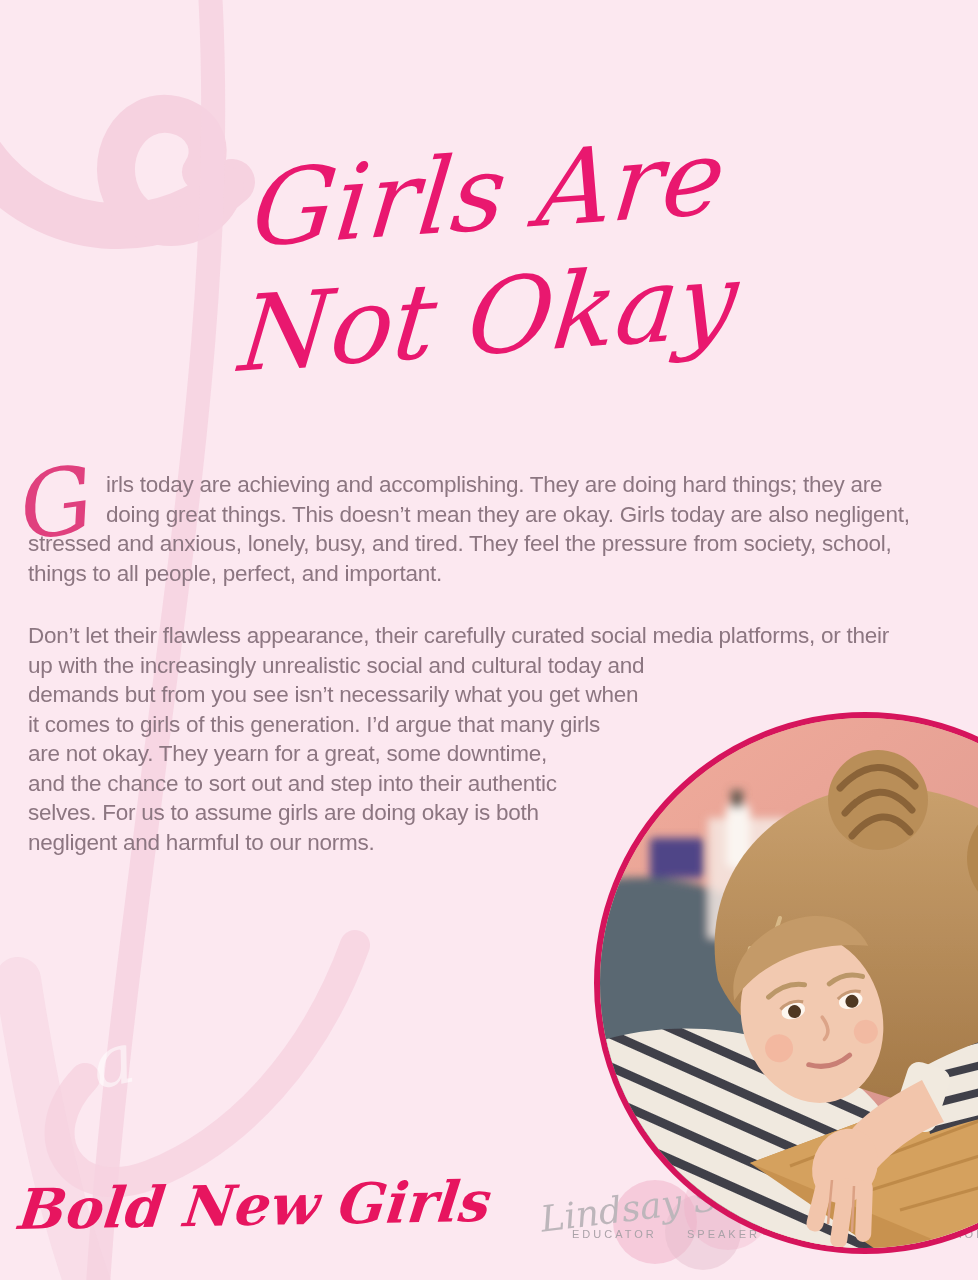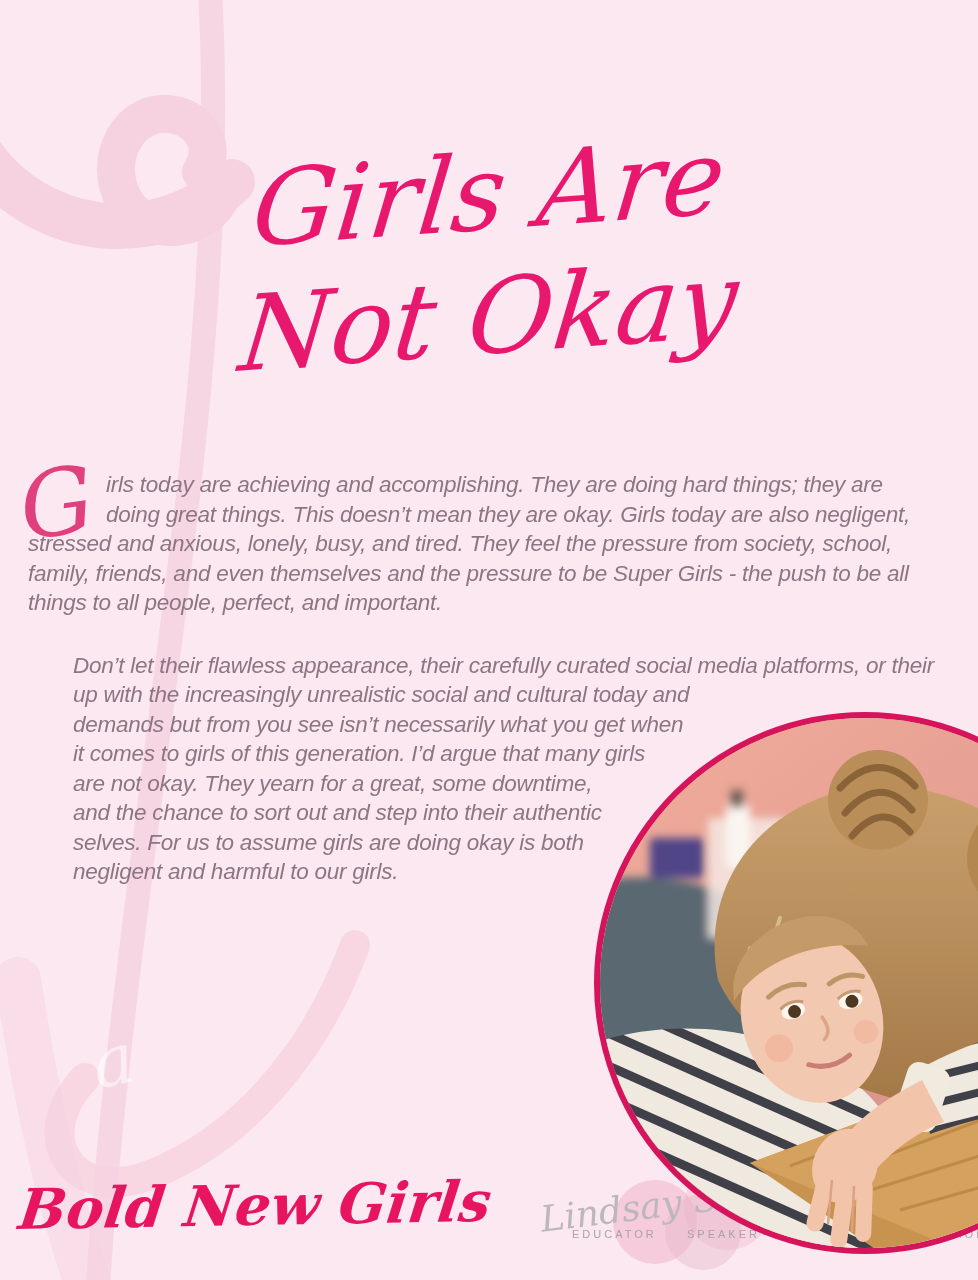--- a/index.html
+++ b/index.html
@@ -16,23 +16,23 @@
 
   
   .title{position:absolute;left:0;top:128px;width:978px;text-align:center;z-index:2;
       font-family:"DejaVu Serif",serif;font-style:italic;color:#e9186f;}
   .title .t1{font-size:104px;line-height:1.25;transform:rotate(-4deg) skewX(-10deg);}
   .title .t2{font-size:104px;line-height:1.25;margin-top:-6px;transform:rotate(-4deg) skewX(-10deg);}
 
   
   .article{position:absolute;left:28px;top:470px;width:930px;z-index:2;
       color:#8c7681;font-size:22.5px;letter-spacing:-0.25px;}
-  .article .line{white-space:pre;line-height:29.5px;height:29.5px;font-style:italic;}
+  .article .line{white-space:pre;line-height:29.5px;height:29.5px;}
   .article .indent{padding-left:78px;}
-  .para2{margin-top:33px;margin-left:45px;}
+  .para2{margin-top:33px;}
   .drop-cap{position:absolute;left:20px;top:458px;z-index:2;
       font-family:"DejaVu Serif",serif;font-style:italic;font-size:92px;line-height:92px;
       color:#e0407e;transform:rotate(-8deg);}
 
   
   .wm-circles{position:absolute;left:0;top:0;z-index:3;}
   .wm-name{position:absolute;left:540px;top:1188px;z-index:3;
       font-family:"DejaVu Serif",serif;font-style:italic;font-size:36px;color:#bdb6bb;
       transform:rotate(-7deg);}
   .wm-roles{position:absolute;left:572px;top:1228px;z-index:3;
@@ -71,32 +71,31 @@
     <div class="t2">Not Okay</div>
   </div>
 
   <div class="drop-cap">G</div>
 
   <div class="article">
     <div>
       <div class="line indent">irls today are achieving and accomplishing. They are doing hard things; they are</div>
       <div class="line indent">doing great things. This doesn’t mean they are okay. Girls today are also negligent,</div>
       <div class="line">stressed and anxious, lonely, busy, and tired. They feel the pressure from society, school,</div>
-      <div class="line">family, friends, and even themselves and the pressure to be Super Girls - the push to be all</div>
       <div class="line">things to all people, perfect, and important.</div>
     </div>
     <div class="para2">
       <div class="line">Don’t let their flawless appearance, their carefully curated social media platforms, or their</div>
       <div class="line">up with the increasingly unrealistic social and cultural today and</div>
       <div class="line">demands but from you see isn’t necessarily what you get when</div>
       <div class="line">it comes to girls of this generation. I’d argue that many girls</div>
       <div class="line">are not okay. They yearn for a great, some downtime,</div>
       <div class="line">and the chance to sort out and step into their authentic</div>
       <div class="line">selves. For us to assume girls are doing okay is both</div>
-      <div class="line">negligent and harmful to our girls.</div>
+      <div class="line">negligent and harmful to our norms.</div>
     </div>
   </div>
 
   <svg class="wm-circles" width="978" height="1280" viewBox="0 0 978 1280">
     <circle cx="655" cy="1222" r="42" fill="rgba(236,150,180,0.35)"></circle>
     <circle cx="703" cy="1232" r="38" fill="rgba(228,188,205,0.45)"></circle>
     <circle cx="728" cy="1206" r="44" fill="rgba(240,168,195,0.30)"></circle>
   </svg>
   <div class="wm-name">Lindsay S</div>
   <div class="wm-roles">EDUCATOR     SPEAKER     CONSULTANT     AUTHOR</div>

